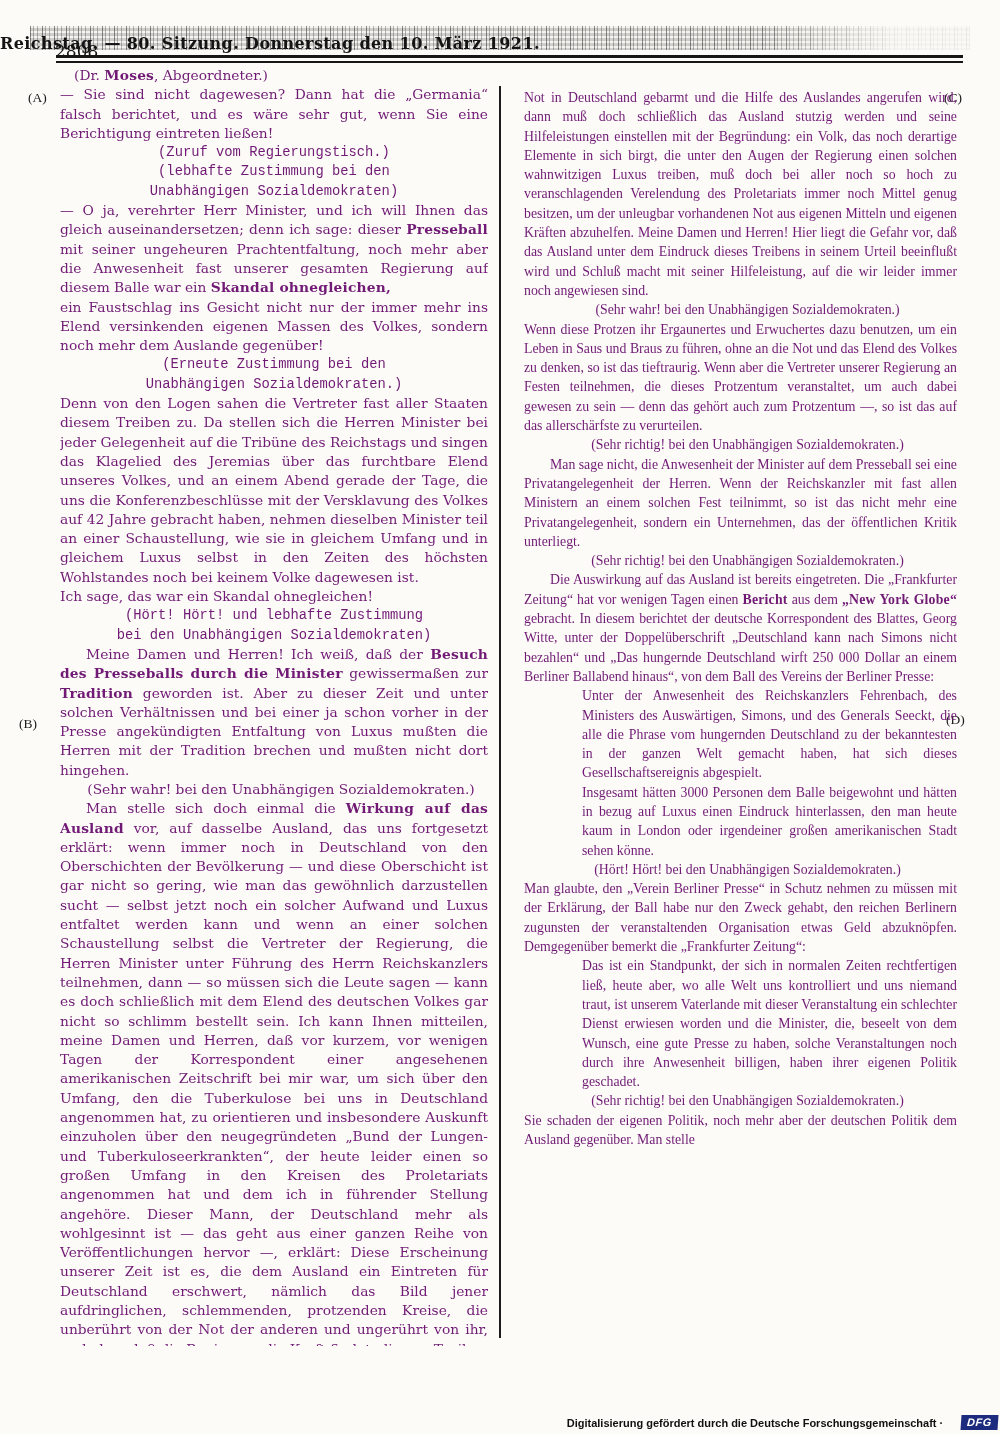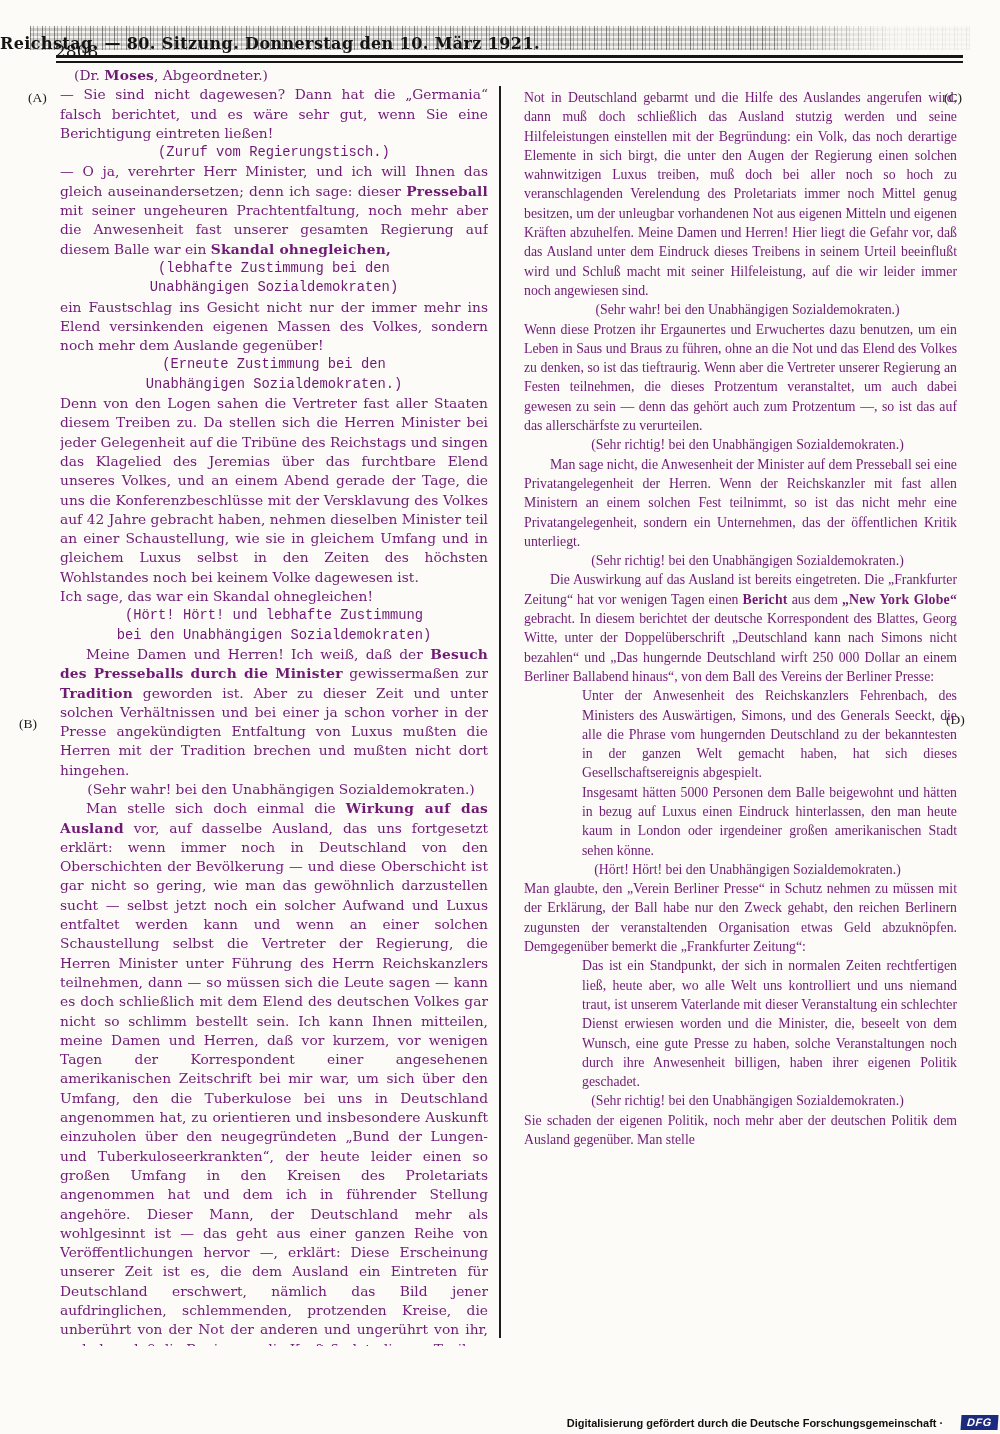--- a/index.html
+++ b/index.html
@@ -59,42 +59,42 @@
 
   <span class="margin-letter ml-a">(A)</span>
   <span class="margin-letter ml-b">(B)</span>
   <span class="margin-letter ml-c">(C)</span>
   <span class="margin-letter ml-d">(D)</span>
 
   <div class="column col-left" id="col-left">
       <div class="block note"><span>(Dr. </span><span class="b">Moses</span><span>, Abgeordneter.)</span></div>
       <div class="block para"><span>— Sie sind nicht dagewesen? Dann hat die „Germania“ falsch berichtet, und es wäre sehr gut, wenn Sie eine Berichtigung eintreten ließen!</span></div>
       <div class="block center"><span>(Zuruf vom Regierungstisch.)</span></div>
+      <div class="block center narrow"><span>(lebhafte Zustimmung bei den Unabhängigen Sozialdemokraten)</span></div>
       <div class="block para"><span>— O ja, verehrter Herr Minister, und ich will Ihnen das gleich auseinandersetzen; denn ich sage: dieser </span><span class="b">Presseball</span><span> mit seiner ungeheuren Prachtentfaltung, noch mehr aber die Anwesenheit fast unserer gesamten Regierung auf diesem Balle war ein </span><span class="b">Skandal ohnegleichen,</span></div>
-      <div class="block center narrow"><span>(lebhafte Zustimmung bei den Unabhängigen Sozialdemokraten)</span></div>
       <div class="block para"><span>ein Faustschlag ins Gesicht nicht nur der immer mehr ins Elend versinkenden eigenen Massen des Volkes, sondern noch mehr dem Auslande gegenüber!</span></div>
       <div class="block center narrow"><span>(Erneute Zustimmung bei den Unabhängigen Sozialdemokraten.)</span></div>
       <div class="block para"><span>Denn von den Logen sahen die Vertreter fast aller Staaten diesem Treiben zu. Da stellen sich die Herren Minister bei jeder Gelegenheit auf die Tribüne des Reichstags und singen das Klagelied des Jeremias über das furchtbare Elend unseres Volkes, und an einem Abend gerade der Tage, die uns die Konferenzbeschlüsse mit der Versklavung des Volkes auf 42 Jahre gebracht haben, nehmen dieselben Minister teil an einer Schaustellung, wie sie in gleichem Umfang und in gleichem Luxus selbst in den Zeiten des höchsten Wohlstandes noch bei keinem Volke dagewesen ist.</span></div>
       <div class="block para"><span>Ich sage, das war ein Skandal ohnegleichen!</span></div>
       <div class="block center narrow"><span>(Hört! Hört! und lebhafte Zustimmung bei den Unabhängigen Sozialdemokraten)</span></div>
       <div class="block para indent"><span>Meine Damen und Herren! Ich weiß, daß der </span><span class="b">Besuch des Presseballs durch die Minister</span><span> gewissermaßen zur </span><span class="b">Tradition</span><span> geworden ist. Aber zu dieser Zeit und unter solchen Verhältnissen und bei einer ja schon vorher in der Presse angekündigten Entfaltung von Luxus mußten die Herren mit der Tradition brechen und mußten nicht dort hingehen.</span></div>
       <div class="block inter"><span>(Sehr wahr! bei den Unabhängigen Sozialdemokraten.)</span></div>
       <div class="block para indent"><span>Man stelle sich doch einmal die </span><span class="b">Wirkung auf das Ausland</span><span> vor, auf dasselbe Ausland, das uns fortgesetzt erklärt: wenn immer noch in Deutschland von den Oberschichten der Bevölkerung — und diese Oberschicht ist gar nicht so gering, wie man das gewöhnlich darzustellen sucht — selbst jetzt noch ein solcher Aufwand und Luxus entfaltet werden kann und wenn an einer solchen Schaustellung selbst die Vertreter der Regierung, die Herren Minister unter Führung des Herrn Reichskanzlers teilnehmen, dann — so müssen sich die Leute sagen — kann es doch schließlich mit dem Elend des deutschen Volkes gar nicht so schlimm bestellt sein. Ich kann Ihnen mitteilen, meine Damen und Herren, daß vor kurzem, vor wenigen Tagen der Korrespondent einer angesehenen amerikanischen Zeitschrift bei mir war, um sich über den Umfang, den die Tuberkulose bei uns in Deutschland angenommen hat, zu orientieren und insbesondere Auskunft einzuholen über den neugegründeten „Bund der Lungen- und Tuberkuloseerkrankten“, der heute leider einen so großen Umfang in den Kreisen des Proletariats angenommen hat und dem ich in führender Stellung angehöre. Dieser Mann, der Deutschland mehr als wohlgesinnt ist — das geht aus einer ganzen Reihe von Veröffentlichungen hervor —, erklärt: Diese Erscheinung unserer Zeit ist es, die dem Ausland ein Eintreten für Deutschland erschwert, nämlich das Bild jener aufdringlichen, schlemmenden, protzenden Kreise, die unberührt von der Not der anderen und ungerührt von ihr, und ohne daß die Regierung die Kraft findet, diesem Treiben entgegenzutreten, andauernd ihr wüstes Schlemmerleben fortsetzen, und er meint nicht so ganz mit Unrecht: wenn immer wieder von der Regierung über die wirtschaftliche</span></div>
     </div>
   <div class="divider"></div>
   <div class="column col-right" id="col-right">
       <div class="block para"><span>Not in Deutschland gebarmt und die Hilfe des Auslandes angerufen wird, dann muß doch schließlich das Ausland stutzig werden und seine Hilfeleistungen einstellen mit der Begründung: ein Volk, das noch derartige Elemente in sich birgt, die unter den Augen der Regierung einen solchen wahnwitzigen Luxus treiben, muß doch bei aller noch so hoch zu veranschlagenden Verelendung des Proletariats immer noch Mittel genug besitzen, um der unleugbar vorhandenen Not aus eigenen Mitteln und eigenen Kräften abzuhelfen. Meine Damen und Herren! Hier liegt die Gefahr vor, daß das Ausland unter dem Eindruck dieses Treibens in seinem Urteil beeinflußt wird und Schluß macht mit seiner Hilfeleistung, auf die wir leider immer noch angewiesen sind.</span></div>
       <div class="block inter"><span>(Sehr wahr! bei den Unabhängigen Sozialdemokraten.)</span></div>
       <div class="block para"><span>Wenn diese Protzen ihr Ergaunertes und Erwuchertes dazu benutzen, um ein Leben in Saus und Braus zu führen, ohne an die Not und das Elend des Volkes zu denken, so ist das tieftraurig. Wenn aber die Vertreter unserer Regierung an Festen teilnehmen, die dieses Protzentum veranstaltet, um auch dabei gewesen zu sein — denn das gehört auch zum Protzentum —, so ist das auf das allerschärfste zu verurteilen.</span></div>
       <div class="block inter"><span>(Sehr richtig! bei den Unabhängigen Sozialdemokraten.)</span></div>
       <div class="block para indent"><span>Man sage nicht, die Anwesenheit der Minister auf dem Presseball sei eine Privatangelegenheit der Herren. Wenn der Reichskanzler mit fast allen Ministern an einem solchen Fest teilnimmt, so ist das nicht mehr eine Privatangelegenheit, sondern ein Unternehmen, das der öffentlichen Kritik unterliegt.</span></div>
       <div class="block inter"><span>(Sehr richtig! bei den Unabhängigen Sozialdemokraten.)</span></div>
       <div class="block para indent"><span>Die Auswirkung auf das Ausland ist bereits eingetreten. Die „Frankfurter Zeitung“ hat vor wenigen Tagen einen </span><span class="b">Bericht</span><span> aus dem </span><span class="b">„New York Globe“</span><span> gebracht. In diesem berichtet der deutsche Korrespondent des Blattes, Georg Witte, unter der Doppelüberschrift „Deutschland kann nach Simons nicht bezahlen“ und „Das hungernde Deutschland wirft 250 000 Dollar an einem Berliner Ballabend hinaus“, von dem Ball des Vereins der Berliner Presse:</span></div>
       <div class="block quote"><span>Unter der Anwesenheit des Reichskanzlers Fehrenbach, des Ministers des Auswärtigen, Simons, und des Generals Seeckt, die alle die Phrase vom hungernden Deutschland zu der bekanntesten in der ganzen Welt gemacht haben, hat sich dieses Gesellschaftsereignis abgespielt.</span></div>
-      <div class="block quote"><span>Insgesamt hätten 5000 Personen dem Balle beigewohnt und hätten in bezug auf Luxus einen Eindruck hinterlassen, den man heute kaum in London oder irgendeiner großen amerikanischen Stadt sehen könne.</span></div>
+      <div class="block quote"><span>Insgesamt hätten 3000 Personen dem Balle beigewohnt und hätten in bezug auf Luxus einen Eindruck hinterlassen, den man heute kaum in London oder irgendeiner großen amerikanischen Stadt sehen könne.</span></div>
       <div class="block inter"><span>(Hört! Hört! bei den Unabhängigen Sozialdemokraten.)</span></div>
       <div class="block para"><span>Man glaubte, den „Verein Berliner Presse“ in Schutz nehmen zu müssen mit der Erklärung, der Ball habe nur den Zweck gehabt, den reichen Berlinern zugunsten der veranstaltenden Organisation etwas Geld abzuknöpfen. Demgegenüber bemerkt die „Frankfurter Zeitung“:</span></div>
       <div class="block quote"><span>Das ist ein Standpunkt, der sich in normalen Zeiten rechtfertigen ließ, heute aber, wo alle Welt uns kontrolliert und uns niemand traut, ist unserem Vaterlande mit dieser Veranstaltung ein schlechter Dienst erwiesen worden und die Minister, die, beseelt von dem Wunsch, eine gute Presse zu haben, solche Veranstaltungen noch durch ihre Anwesenheit billigen, haben ihrer eigenen Politik geschadet.</span></div>
       <div class="block inter"><span>(Sehr richtig! bei den Unabhängigen Sozialdemokraten.)</span></div>
       <div class="block para"><span>Sie schaden der eigenen Politik, noch mehr aber der deutschen Politik dem Ausland gegenüber. Man stelle</span></div>
     </div>
 
   <div class="footer">
     <span>Digitalisierung gefördert durch die Deutsche Forschungsgemeinschaft ·</span>
     <span class="dfg-logo" style="background: rgb(28, 43, 125);">DFG</span>

